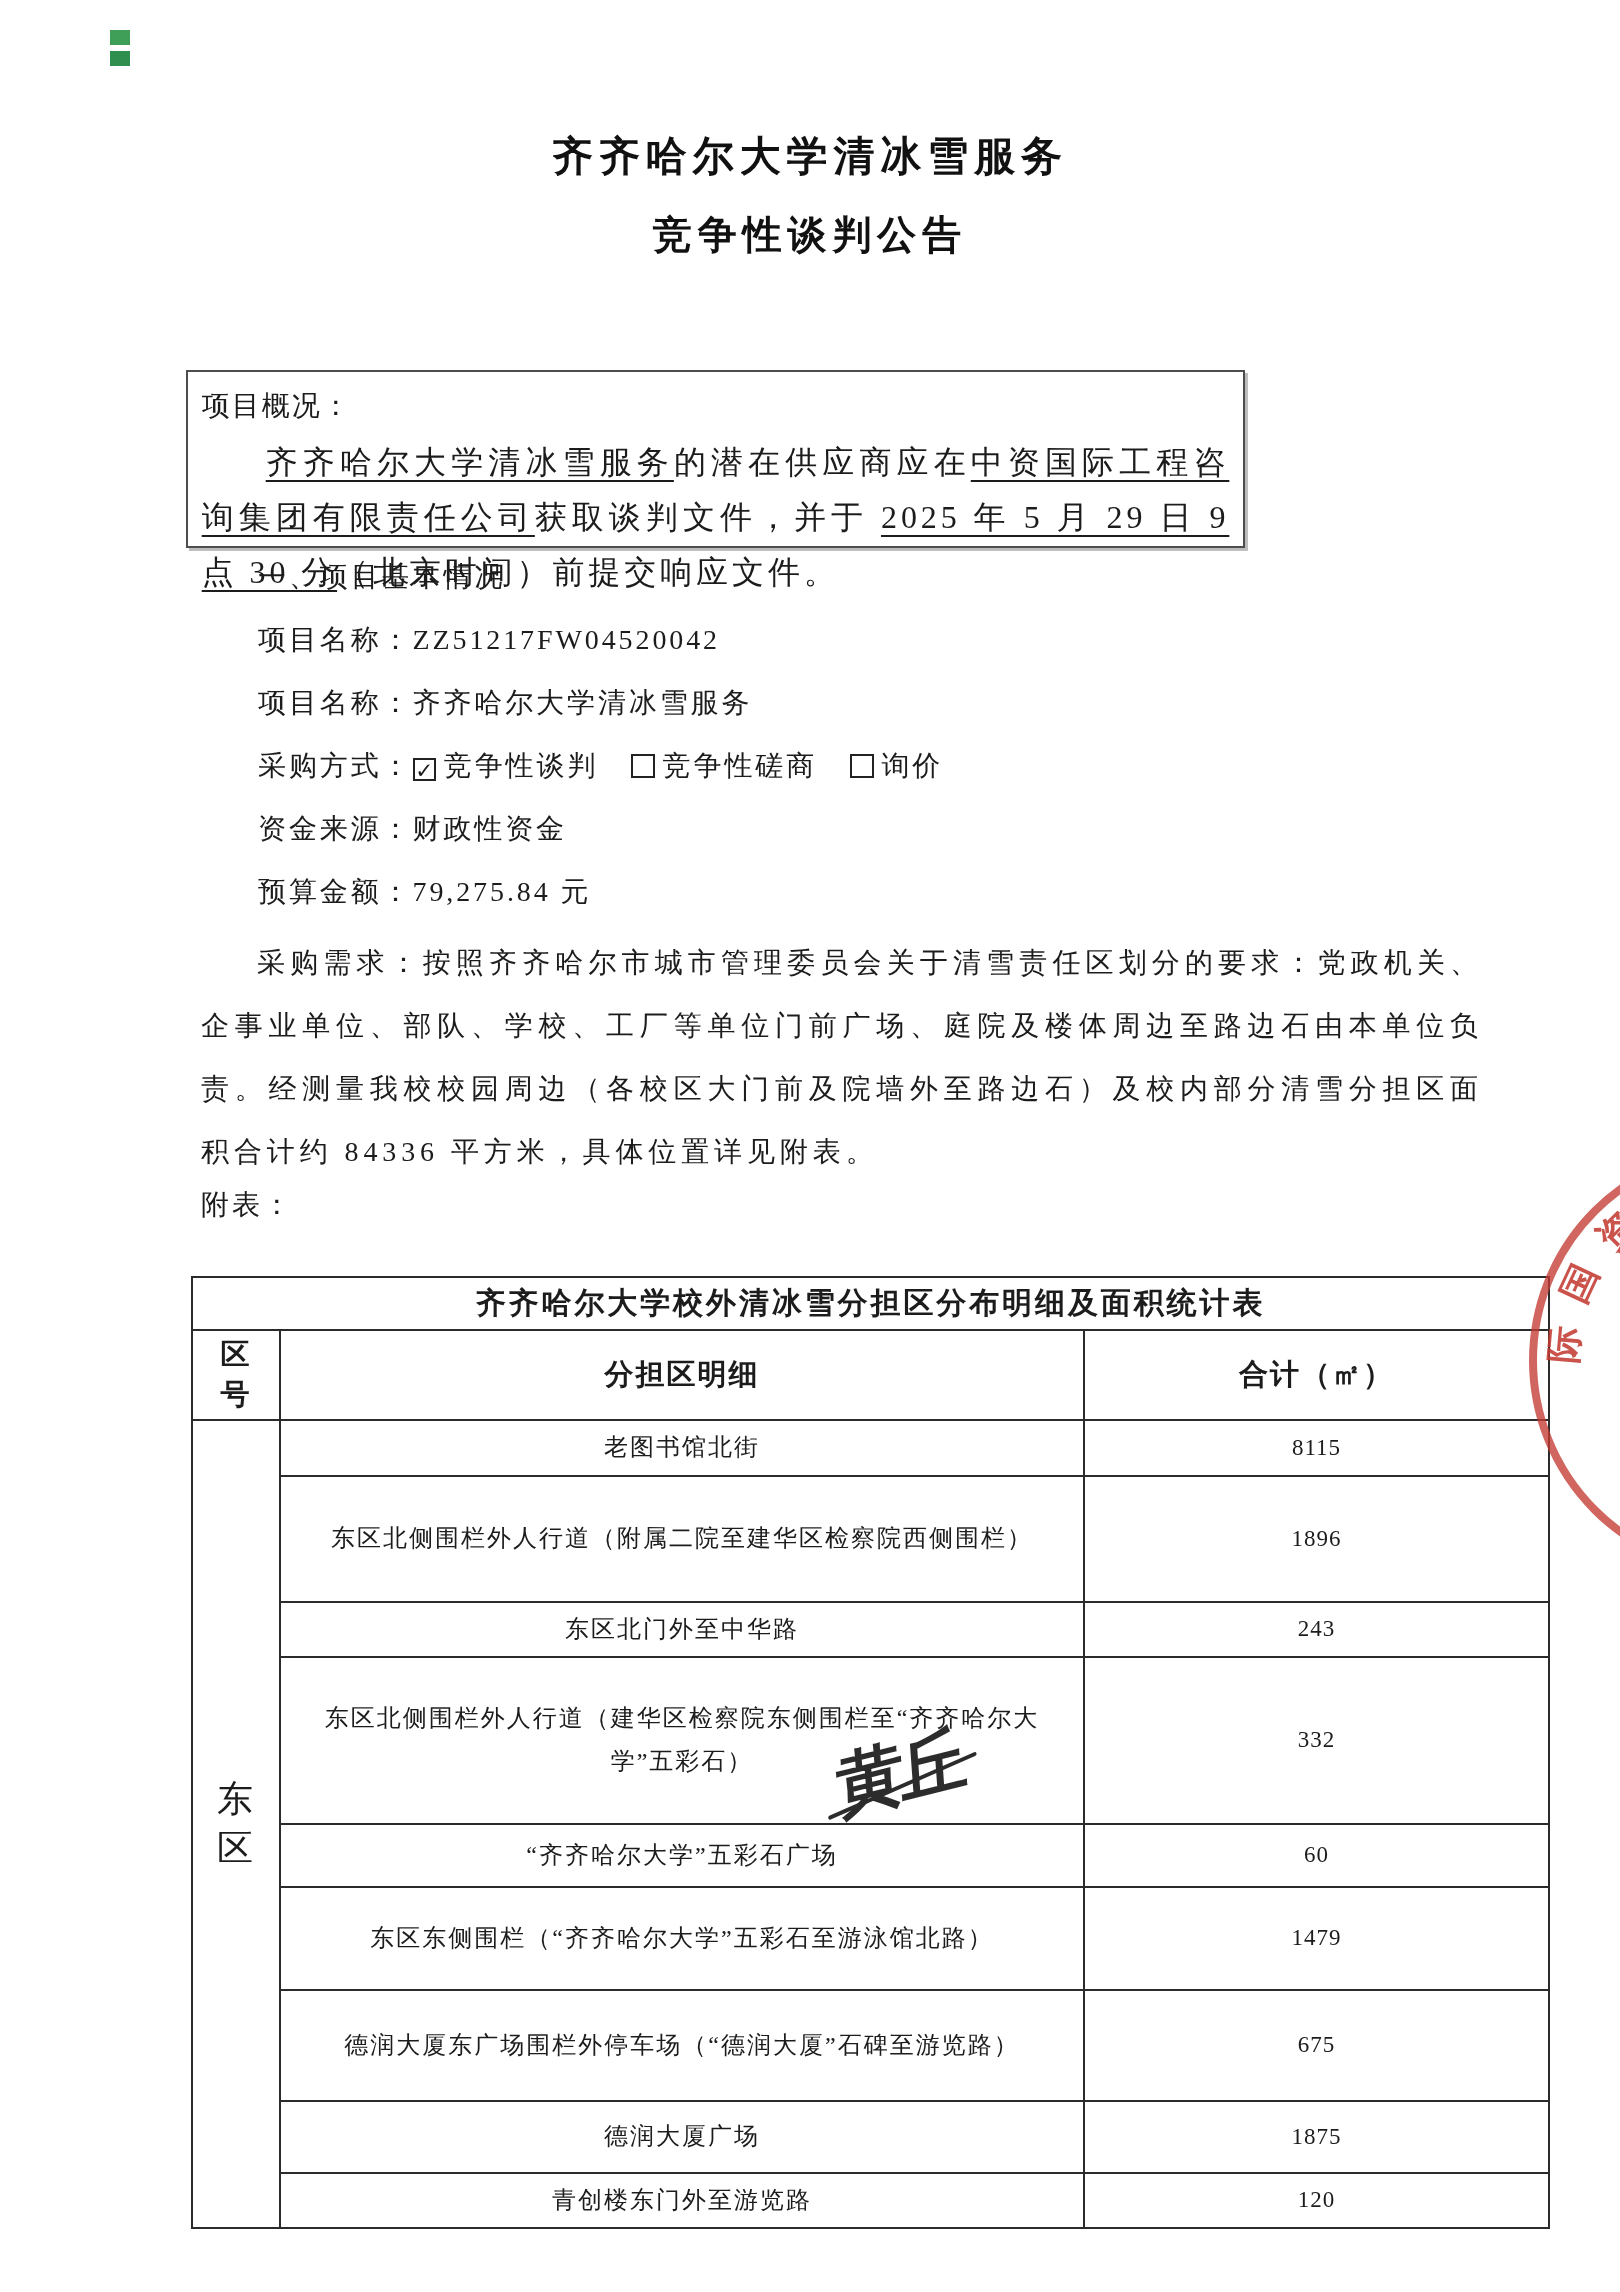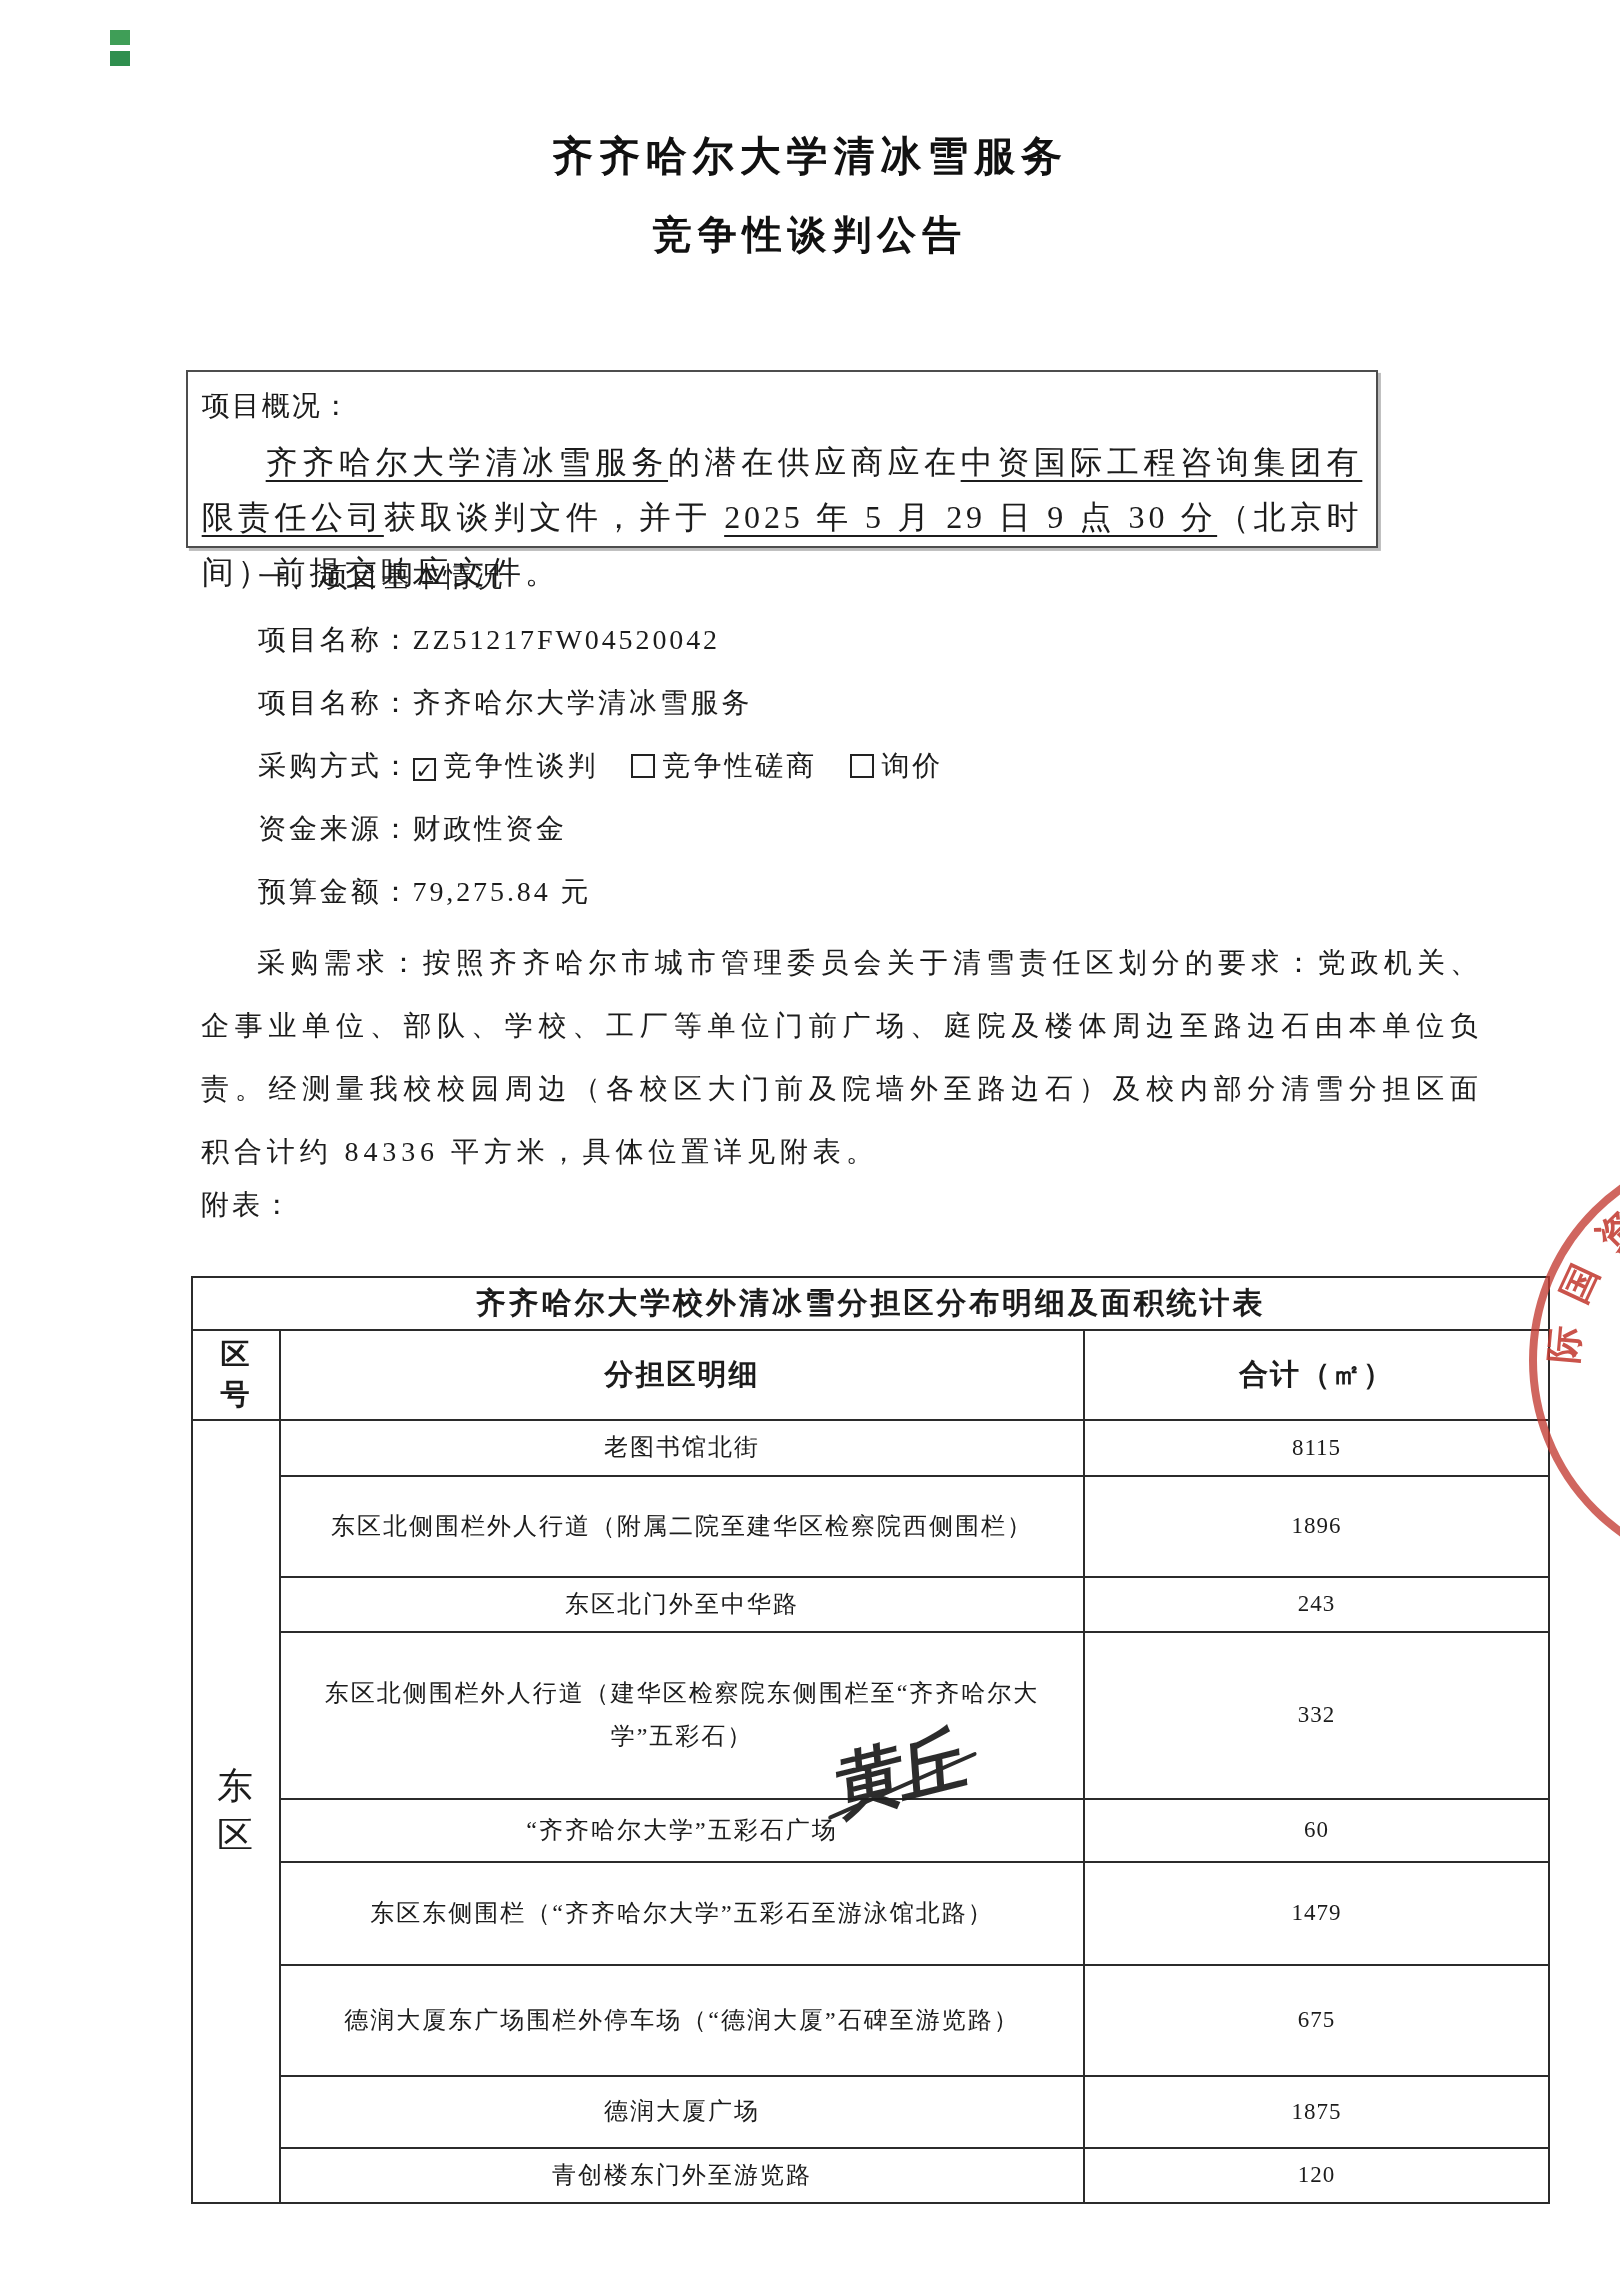--- a/index.html
+++ b/index.html
@@ -21,21 +21,21 @@
   .doc-title{
     position:absolute;left:0;width:100%;text-align:center;
     font-family:"Liberation Sans","DejaVu Sans",sans-serif;
     font-weight:bold;letter-spacing:5.9px;color:#111;
   }
   .doc-title.t1{top:129px;font-size:41px;}
   .doc-title.t2{top:208px;font-size:39px;}
 
   
   .overview-box{
-    position:absolute;left:186px;top:370px;width:1192px;height:178px;
+    position:absolute;left:186px;top:370px;width:1059px;height:178px;
     border:2px solid #4d4d4d;box-sizing:border-box;
     box-shadow:2.9px 2.9px 0 rgba(60,60,60,.35);
     padding:9.8px 13.7px 0 13.7px;
   }
   .overview-heading{font-size:28px;letter-spacing:2px;line-height:47px;}
   .overview-para{
     margin-top:5.9px;font-size:32px;letter-spacing:3.9px;line-height:55px;
     text-indent:2em;text-align:justify;
   }
   .overview-para .u{text-decoration:underline;text-underline-offset:6.9px;text-decoration-thickness:2px;}
@@ -72,21 +72,21 @@
     font-weight:bold;font-size:30px;letter-spacing:2.9px;
   }
   .area-table thead th{
     height:45px;font-family:"Liberation Sans","DejaVu Sans",sans-serif;
     font-weight:bold;font-size:29px;
   }
   .area-table td.detail{line-height:43px;}
   .area-table td.area{font-size:23px;letter-spacing:1px;}
   .area-table td.zone{font-size:36px;}
   .area-table tbody tr:nth-child(1){height:56px;}
-  .area-table tbody tr:nth-child(2){height:101px;}
+  .area-table tbody tr:nth-child(2){height:126px;}
   .area-table tbody tr:nth-child(3){height:55px;}
   .area-table tbody tr:nth-child(4){height:167px;}
   .area-table tbody tr:nth-child(5){height:63px;}
   .area-table tbody tr:nth-child(6){height:103px;}
   .area-table tbody tr:nth-child(7){height:111px;}
   .area-table tbody tr:nth-child(8){height:72px;}
   .area-table tbody tr:nth-child(9){height:55px;}
 
   
   .signature{

